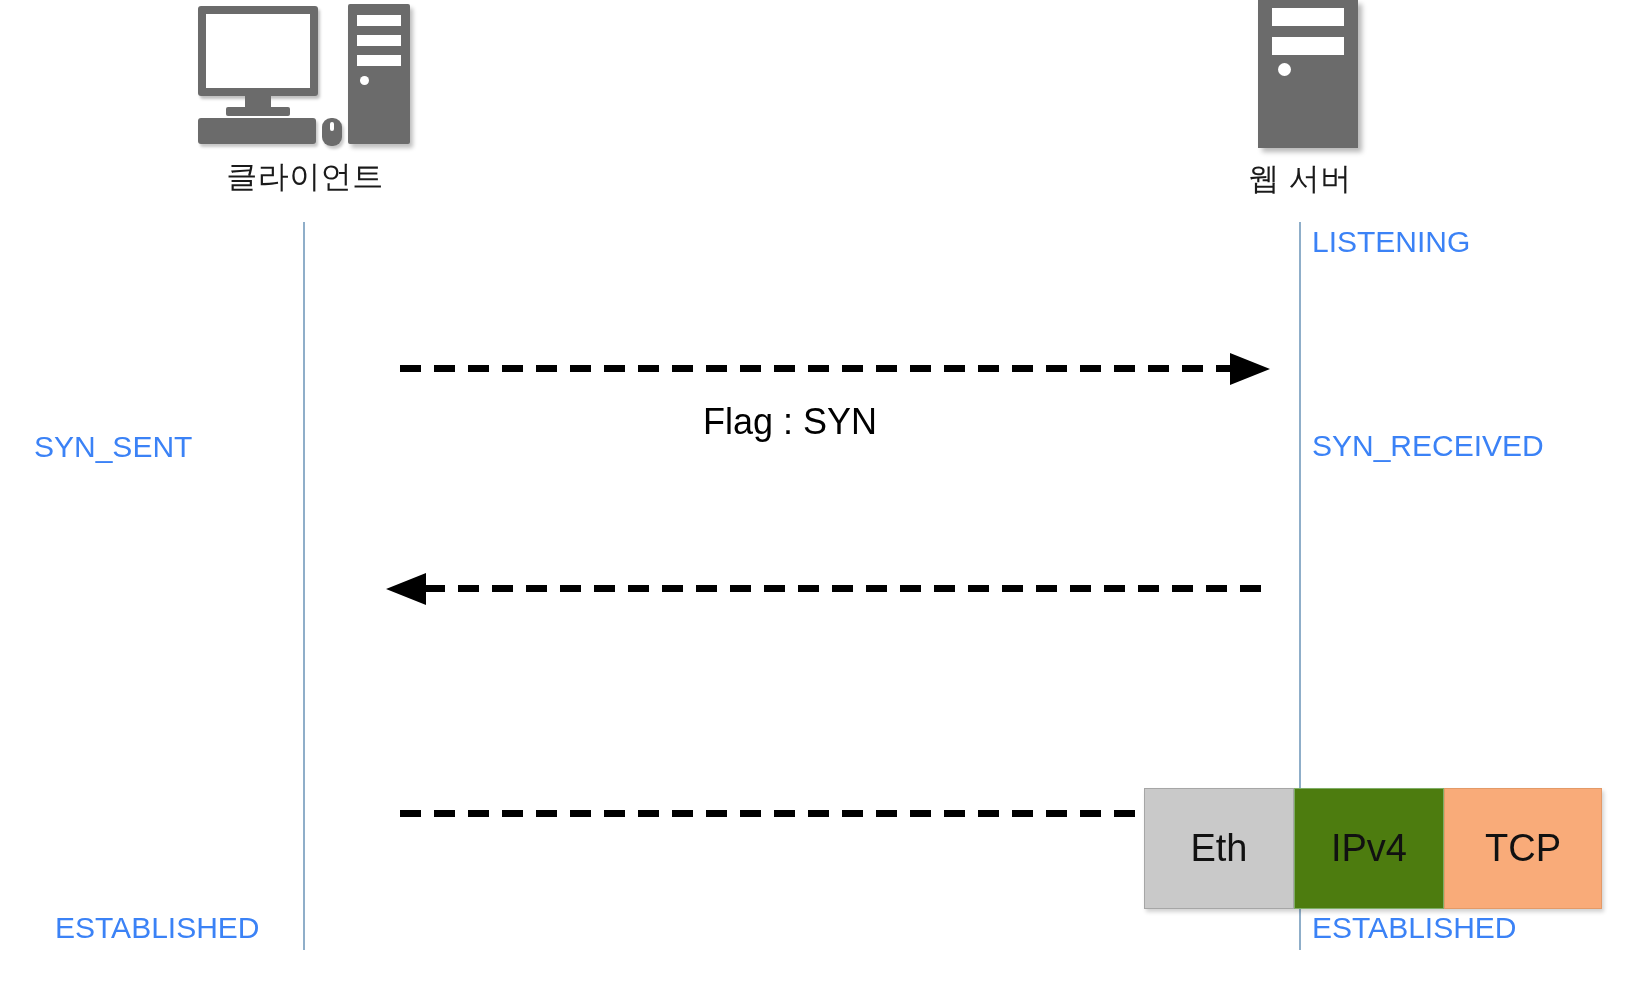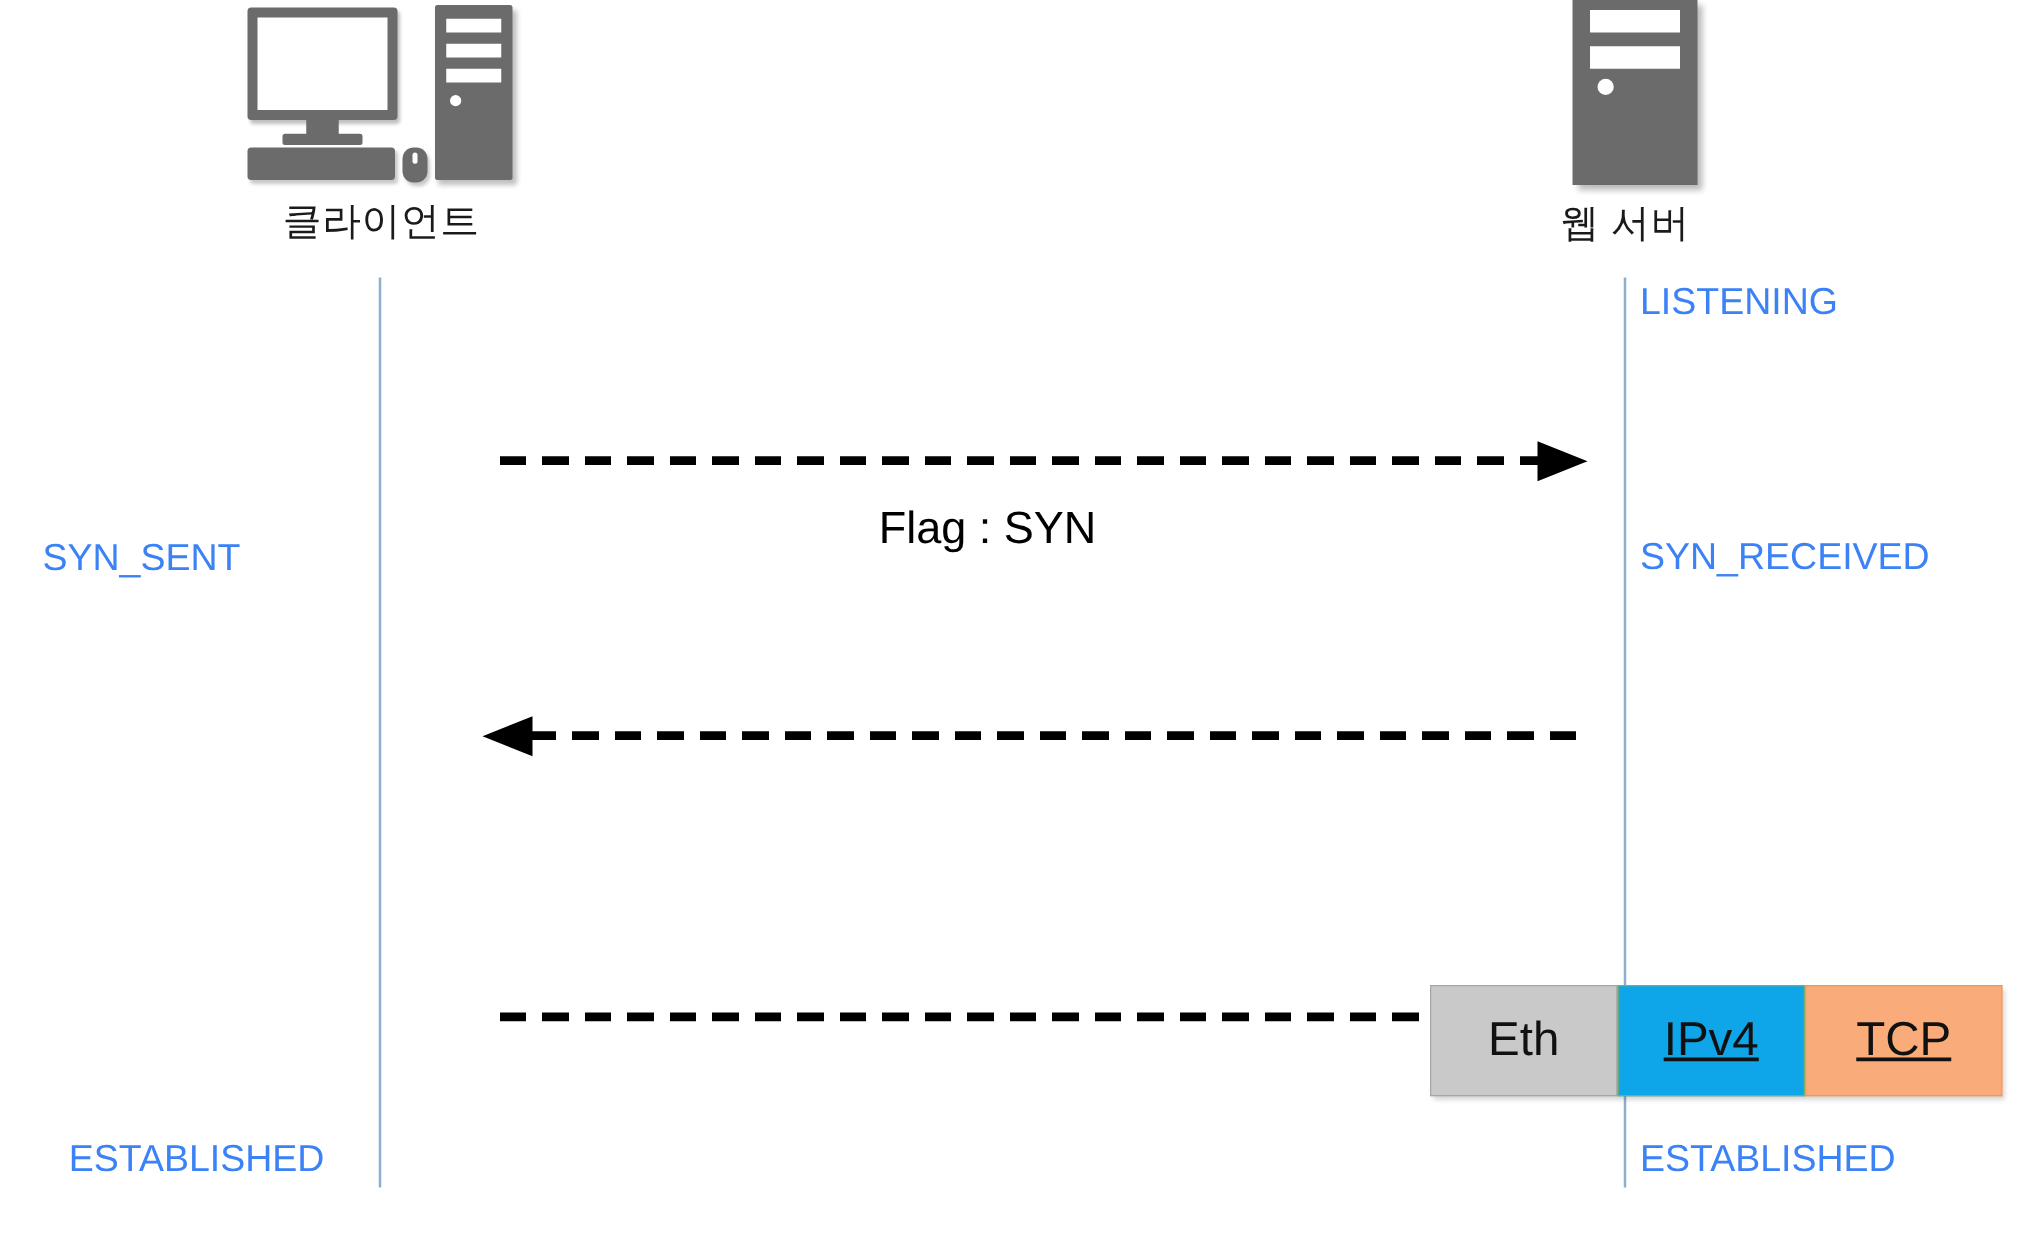--- a/index.html
+++ b/index.html
@@ -199,35 +199,35 @@
     left: 386px; top: 573px;
     border-top: 16px solid transparent;
     border-bottom: 16px solid transparent;
     border-right: 40px solid #000000;
   }
 
   
   #packet-frame {
     position: absolute;
     left: 1144px; top: 788px;
-    height: 89px;
+    height: 121px;
     display: flex;
     box-shadow: 2px 3px 4px rgba(0,0,0,0.18);
   }
   .pkt-cell {
     display: flex;
     align-items: center;
     justify-content: center;
     font-size: 38px;
     color: #111111;
     box-sizing: border-box;
   }
   .pkt-eth  { width: 150px; background: #c9c9c9; border: 1px solid #a6a6a6; }
-  .pkt-ipv4 { width: 150px; background: #0ea5e9; border: 1px solid #7fae66; text-decoration: underline; }
-  .pkt-tcp  { width: 158px; background: #f9ab79; border: 1px solid #e39a68; text-decoration: underline; }
+  .pkt-ipv4 { width: 150px; background: #4d7c0f; border: 1px solid #7fae66; }
+  .pkt-tcp  { width: 158px; background: #f9ab79; border: 1px solid #e39a68; }
 </style>
 </head>
 <body>
 
 <div id="stage">
 
   <div class="lifeline" id="lifeline-client"></div>
   <div class="lifeline" id="lifeline-server"></div>
 
   <div class="node" id="node-server">

